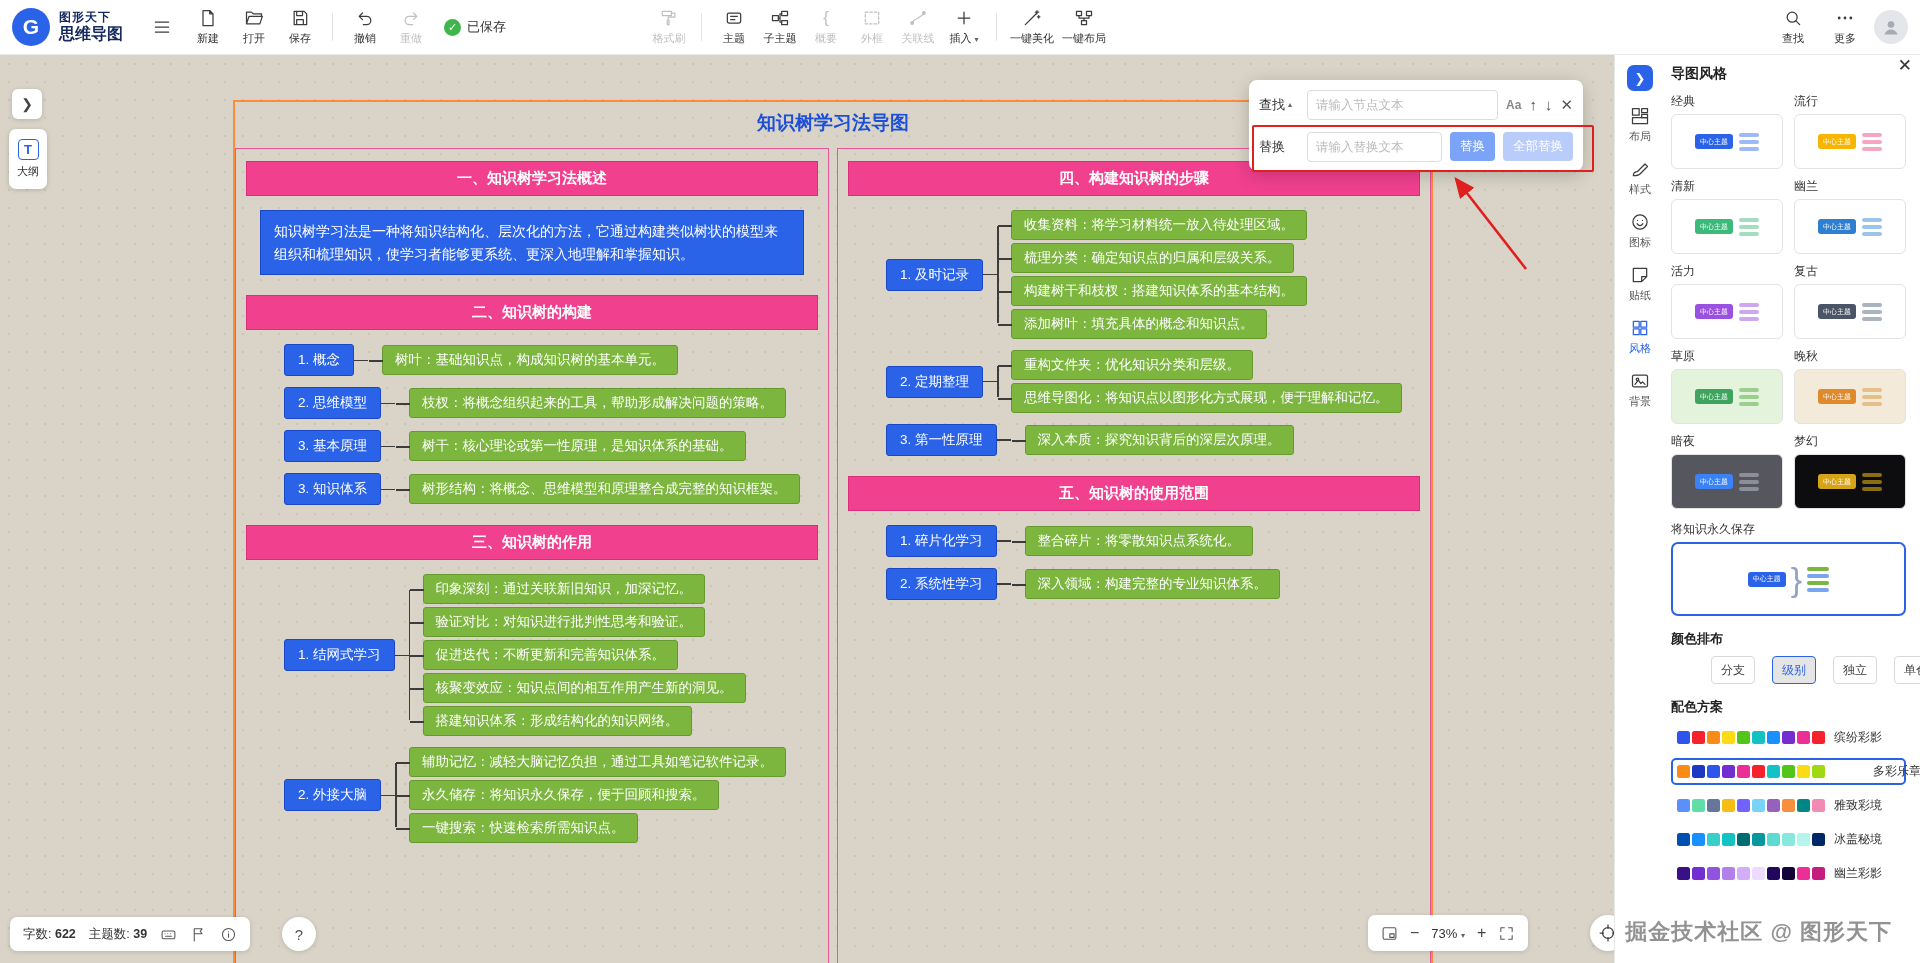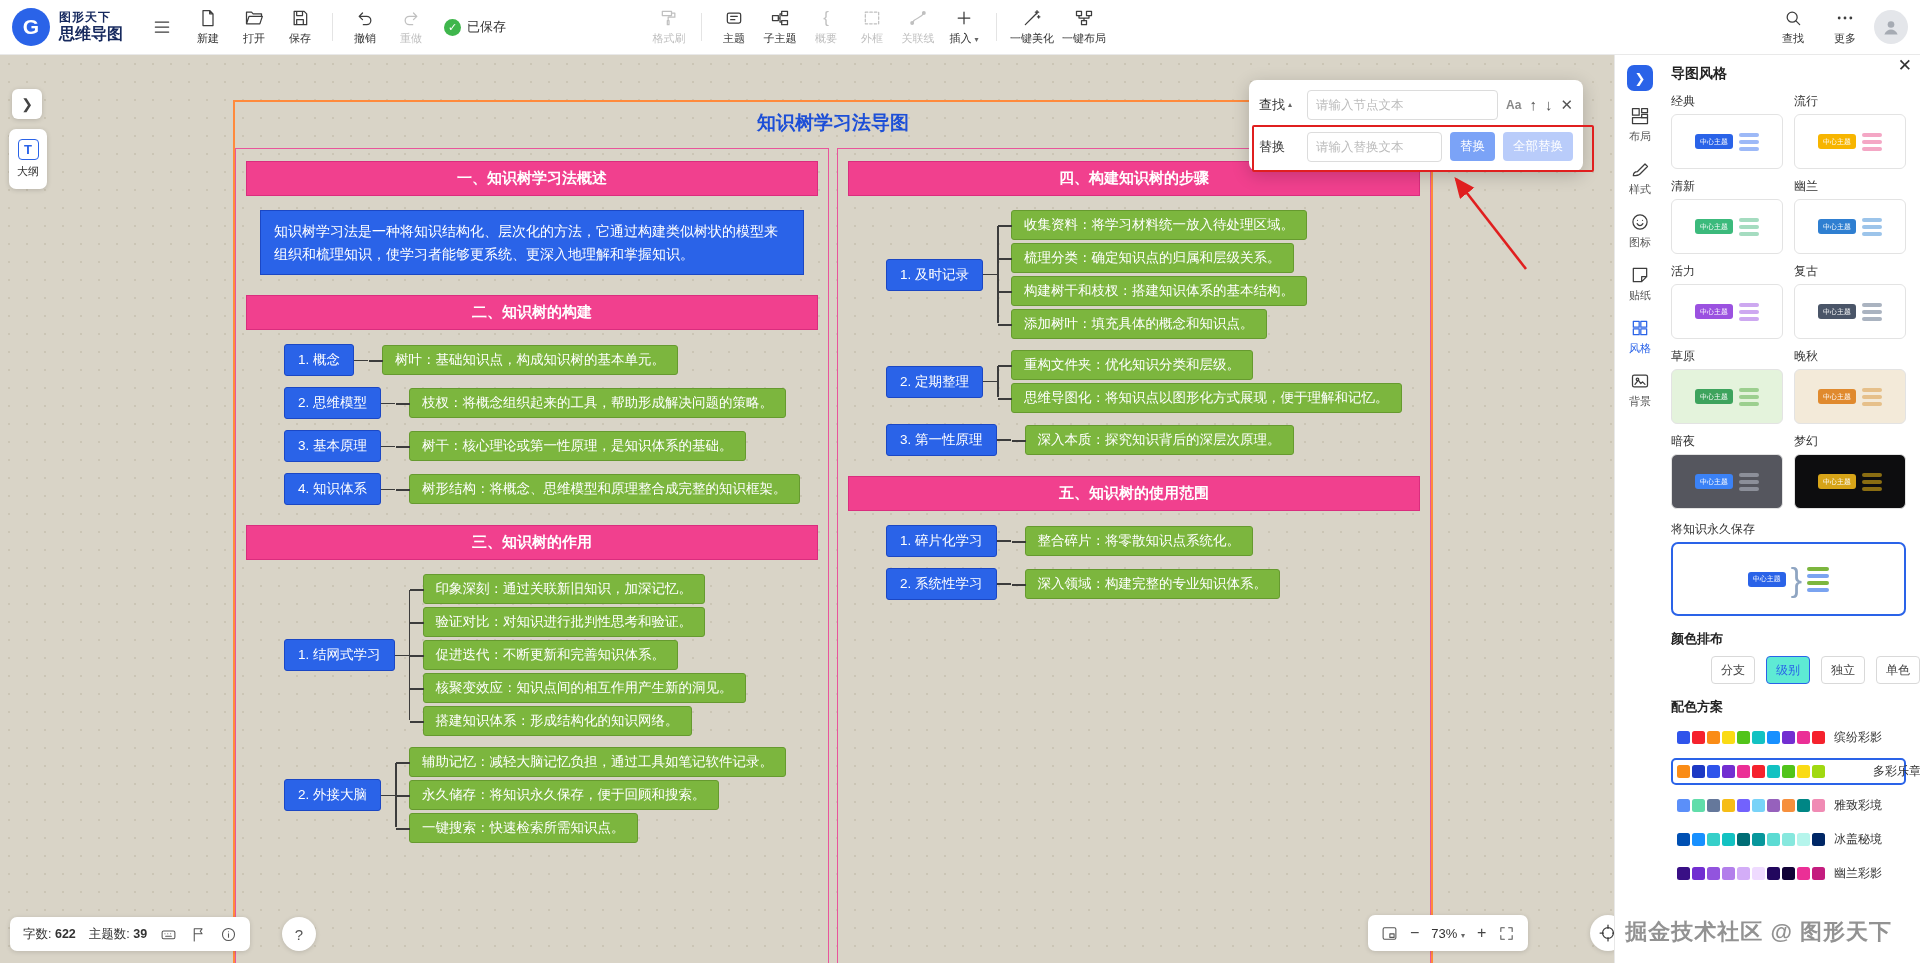--- a/index.html
+++ b/index.html
@@ -134,24 +134,24 @@
   .t8{background:#55565e;} .t8 .cpill{background:#3b82f6;} .t8 .cbars i{background:#8c8f99;}
   .t9{background:#0d0d0f;} .t9 .cpill{background:#d7a418;} .t9 .cbars i{background:#8a6d12;}
   .tmpl-wrap { margin-top:12px; }
   .tmpl-thumb { height:74px; border:2px solid #2a63e8; border-radius:7px; background:#fff; display:flex;
     align-items:center; justify-content:center; gap:5px; cursor:pointer; }
   .tmpl-thumb .cpill { background:#2a63e8; }
   .bracket { font-size:34px; color:#8fa5c2; line-height:1; font-weight:normal; }
   .tb i { width:22px; }
   .tb .g { background:#7cb63e; } .tb .b { background:#7aa3f0; }
   .rsec-title { font-size:13px; font-weight:bold; color:#222; margin:14px 0 8px; }
-  .clbtns { display:flex; gap:11px;padding-left:40px; }
+  .clbtns { display:flex; gap:17px;padding-left:40px; }
   .clbtn { font-size:12px; color:#444; border:1px solid #d9d9d9; border-radius:4px; padding:4.5px 9px;
     background:#fff; cursor:pointer; white-space:nowrap; }
-  .clbtn.selected { color:#2a63e8; border-color:#2a63e8; background:#5eead4; }
+  .clbtn.selected { color:#2a63e8; border-color:#2a63e8; background:#e5e5e5; }
   .prow { display:flex; align-items:center; gap:9px; margin-bottom:7px; padding:3px 4px;
     border:2px solid transparent; border-radius:5px; cursor:pointer; }
   .prow.selected { border-color:#2a63e8;gap:48px; }
   .swatches { display:flex; gap:2px; }
   .swatches i { width:13px; height:13px; border-radius:2.5px; display:block; }
   .pname { font-size:12px; color:#333; white-space:nowrap; }
 
   .watermark { position:absolute; right:28px; bottom:16px; font-size:22px; font-weight:bold;
     color:rgba(110,110,110,.75); z-index:50; pointer-events:none; letter-spacing:1px;text-align:right; }
 </style>
@@ -332,21 +332,21 @@
               </div>
             </div>
             <div class="branch">
               <div class="bnode">3. 基本原理</div>
               <div class="stub"></div>
               <div class="kids">
                 <div class="gnode">树干：核心理论或第一性原理，是知识体系的基础。</div>
               </div>
             </div>
             <div class="branch">
-              <div class="bnode">4. 知识体系</div>
+              <div class="bnode">3. 知识体系</div>
               <div class="stub"></div>
               <div class="kids">
                 <div class="gnode">树形结构：将概念、思维模型和原理整合成完整的知识框架。</div>
               </div>
             </div>
           </div>
 
           <div class="sec-header">三、知识树的作用</div>
           <div class="rows">
             <div class="branch">

